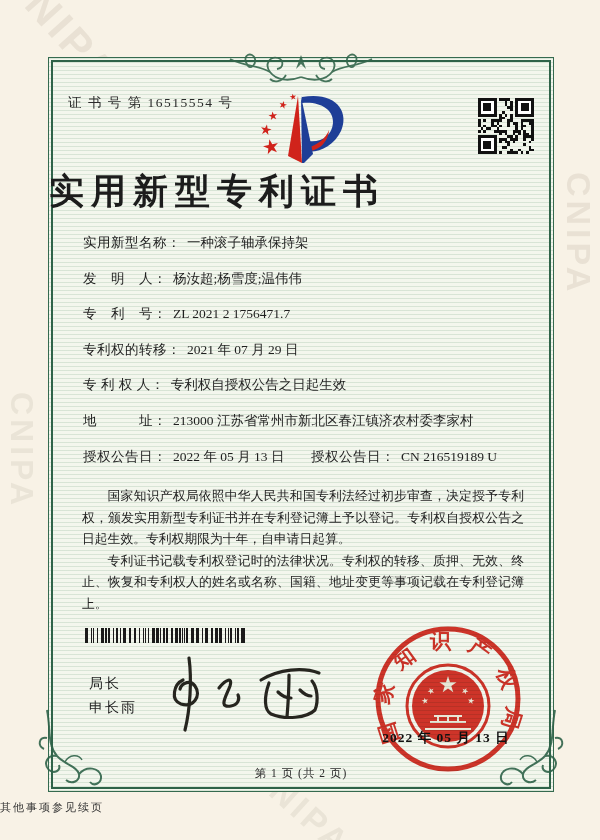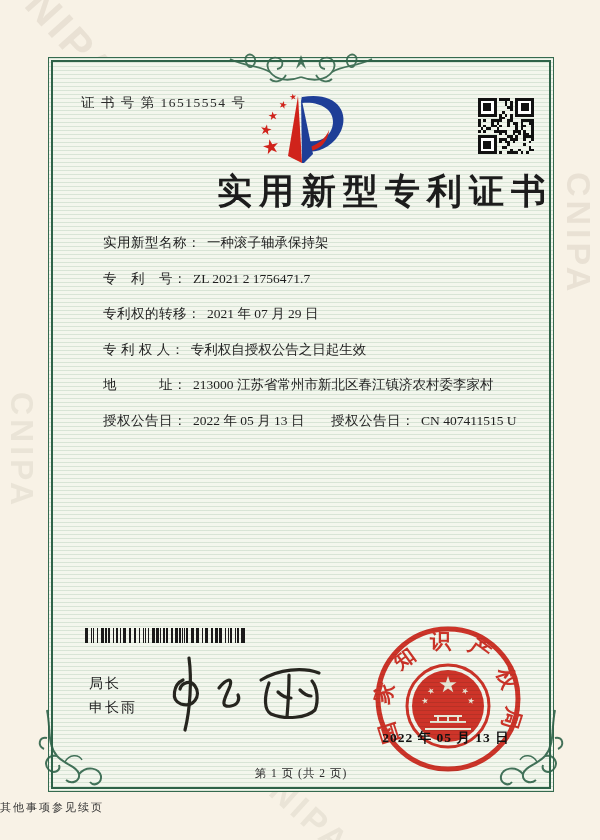--- a/index.html
+++ b/index.html
@@ -11,31 +11,31 @@
       color:rgba(139,129,108,0.14);letter-spacing:4px;pointer-events:none;white-space:nowrap;}
 
   
   #sheet{position:absolute;left:48px;top:57px;width:504px;height:733px;
     border:1px solid #356a4f;background:#f3f6ed;
     background-image:repeating-linear-gradient(0deg, rgba(106,156,118,0.20) 0px, rgba(106,156,118,0.20) 1px, transparent 1px, transparent 4px);}
   #sheet .inner-line{position:absolute;left:2px;top:2px;right:2px;bottom:2px;border:2px solid #2f6349;pointer-events:none;}
 
   .orn{position:absolute;pointer-events:none;}
 
-  #cert-no{position:absolute;left:32px;top:36px;font-size:13.5px;color:#2a2a2a;letter-spacing:1.5px;}
+  #cert-no{position:absolute;left:19px;top:36px;font-size:13.5px;color:#2a2a2a;letter-spacing:1.5px;}
 
   #logo{position:absolute;left:206px;top:33px;}
   #qr{position:absolute;left:429px;top:40px;}
 
-  #title{position:absolute;left:0;top:110px;width:100%;text-align:right;
+  #title{position:absolute;left:0;top:110px;width:100%;text-align:left;
     font-size:35px;font-weight:bold;color:#1c1c1c;letter-spacing:7px;}
 
   #fields{position:absolute;left:34px;top:176px;width:440px;}
   .frow{position:relative;height:35.6px;font-size:13.5px;color:#1f1f1f;white-space:nowrap;}
-  .frow .lbl{letter-spacing:0.5px;margin-left:20px;}
+  .frow .lbl{letter-spacing:0.5px;}
   .frow .val{margin-left:6px;}
   .pair2{position:absolute;left:228px;top:0;}
 
   #paras{position:absolute;left:33px;top:428px;width:442px;font-size:12.8px;line-height:21.6px;color:#222;text-align:justify;}
   #paras p{margin:0;text-indent:2em;}
 
   #barcode{position:absolute;left:36px;top:570px;}
 
   #signer{position:absolute;left:40px;top:614px;font-size:14px;color:#222;line-height:24px;letter-spacing:2px;}
   #signature{position:absolute;left:112px;top:592px;}
@@ -242,39 +242,46 @@
         <rect x="2" y="16" width="3" height="3" fill="#111"></rect>
       </svg>
 
     <div id="title">实用新型专利证书</div>
 
     <div id="fields">
       <div class="frow">
         <span class="lbl">实用新型名称：</span><span class="val">一种滚子轴承保持架</span>
       </div>
       <div class="frow">
+        <span class="lbl">发　明　人：</span><span class="val">杨汝超;杨雪度;温伟伟</span>
+      </div>
+      <div class="frow">
         <span class="lbl">专　利　号：</span><span class="val">ZL 2021 2 1756471.7</span>
       </div>
       <div class="frow">
         <span class="lbl">专利权的转移：</span><span class="val">2021 年 07 月 29 日</span>
       </div>
       <div class="frow">
         <span class="lbl">专 利 权 人：</span><span class="val">专利权自授权公告之日起生效</span>
       </div>
       <div class="frow">
         <span class="lbl">地　　　址：</span><span class="val">213000 江苏省常州市新北区春江镇济农村委李家村</span>
       </div>
       <div class="frow">
         <span class="lbl">授权公告日：</span><span class="val">2022 年 05 月 13 日</span>
         <span class="pair2">
-          <span class="lbl">授权公告日：</span><span class="val">CN 407411515 U</span>
+          <span class="lbl">授权公告日：</span><span class="val">CN 216519189 U</span>
         </span>
       </div>
     </div>
 
+    <div id="paras">
+      <p>国家知识产权局依照中华人民共和国专利法经过初步审查，决定授予专利权，颁发实用新型专利证书并在专利登记簿上予以登记。专利权自授权公告之日起生效。专利权期限为十年，自申请日起算。</p>
+      <p>专利证书记载专利权登记时的法律状况。专利权的转移、质押、无效、终止、恢复和专利权人的姓名或名称、国籍、地址变更等事项记载在专利登记簿上。</p>
+    </div>
 
     <svg id="barcode" width="162" height="15">
         <rect x="0" y="0" width="3" height="15" fill="#1a1a1a"></rect>
         <rect x="6" y="0" width="1" height="15" fill="#1a1a1a"></rect>
         <rect x="8" y="0" width="1" height="15" fill="#1a1a1a"></rect>
         <rect x="12" y="0" width="1" height="15" fill="#1a1a1a"></rect>
         <rect x="16" y="0" width="3" height="15" fill="#1a1a1a"></rect>
         <rect x="20" y="0" width="2" height="15" fill="#1a1a1a"></rect>
         <rect x="23" y="0" width="2" height="15" fill="#1a1a1a"></rect>
         <rect x="28" y="0" width="1" height="15" fill="#1a1a1a"></rect>

